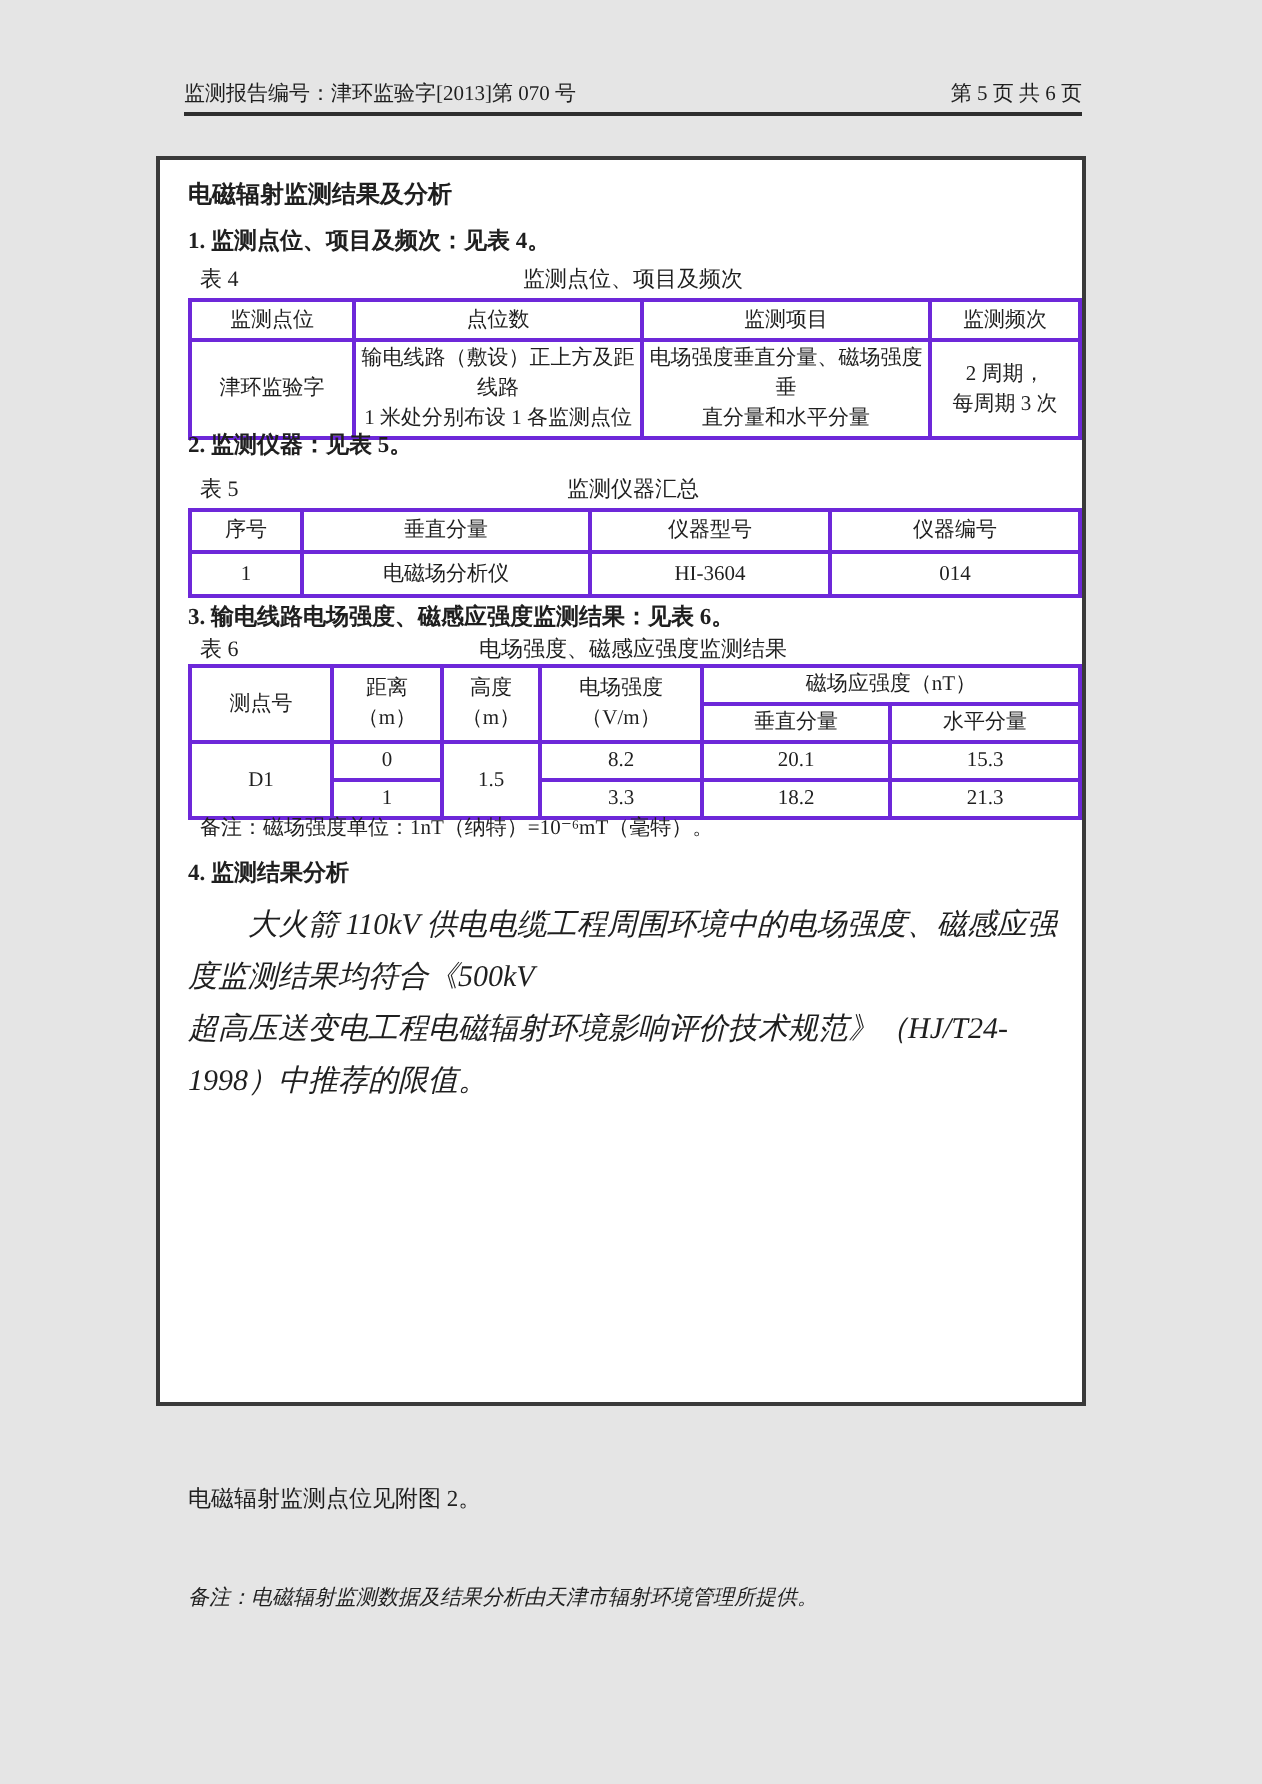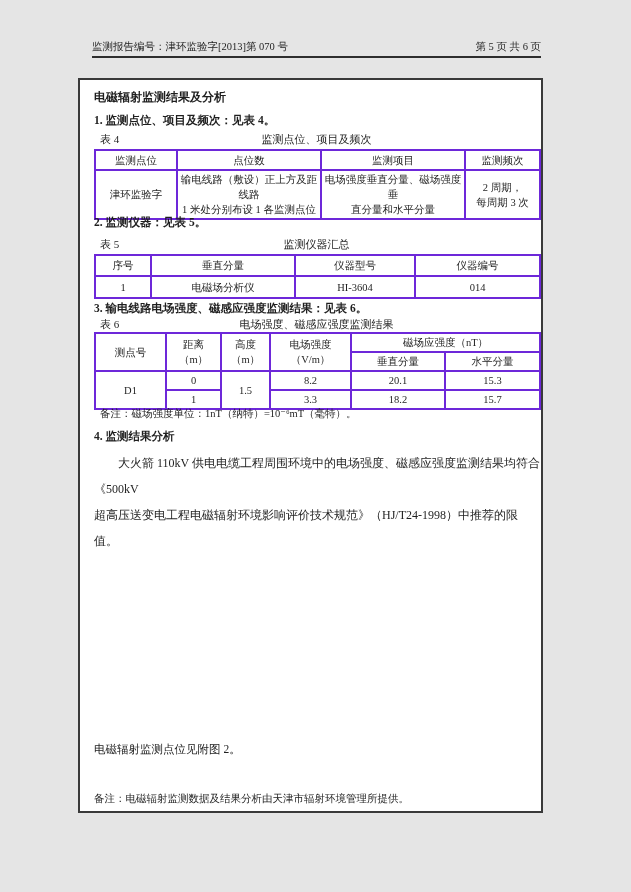--- a/index.html
+++ b/index.html
@@ -6,21 +6,21 @@
   html,body { background:#ffffff; }
   .page {
     position:relative; width:631px; height:892px; background:#e5e5e5;
     font-family:"Liberation Serif","DejaVu Serif",serif; color:#1f1f1f;
     overflow:hidden;
   }
   .pg-header { position:absolute; top:38px; left:92px; width:449px; height:16px;
     font-size:10.5px; display:flex; justify-content:space-between; align-items:flex-end; }
   .pg-rule { position:absolute; top:56px; left:92px; width:449px; height:0;
     border-top:2px solid #2e2e2e; }
-  .box { position:absolute; top:78px; left:78px; width:465px; height:735px;
+  .box { position:absolute; top:78px; left:78px; width:465px; height:625px;
     border:2px solid #3a3a3a; background:#fff; }
 
   .abs { position:absolute; left:14px; }
   .doc-title { top:9px; font-size:12px; font-weight:bold; }
   .sec { font-size:11.5px; font-weight:bold; }
   .s1 { top:33px; } .s2 { top:135px; } .s3 { top:221px; } .s4 { top:349px; }
 
   .caption { position:absolute; left:14px; width:445px; text-align:center;
     font-size:11px; }
   .caption .cap-label { position:absolute; left:6px; top:0; }
@@ -31,24 +31,24 @@
     border-top:2px solid #333; border-bottom:2px solid #333; }
   .t4 { top:69px; } .t5 { top:174px; } .t6 { top:252px; }
   th,td { border:2px solid #6d28d9; font-weight:normal; text-align:center;
     vertical-align:middle; font-size:10.5px; line-height:15px;
     white-space:pre-line; padding:1px 2px; }
   .t4 tr.hdr { height:20px; } .t4 tr.dat { height:38px; }
   .t5 tr.hdr { height:21px; } .t5 tr.dat { height:22px; }
   .t6 tr.hdr1 { height:18px; } .t6 tr.hdr2 { height:18px; } .t6 tr.dat { height:17px; }
 
   .t6-note { top:327px; left:20px; font-size:10.5px; }
-  .para { top:370px; width:446px; font-size:12px; line-height:26px;
-    text-indent:2em; white-space:pre-line; }
+  .para { top:370px; width:446px; font-size:15px; line-height:26px;
+    text-indent:2em; white-space:pre-line;font-style:italic; }
   .foot1 { top:662px; font-size:11.5px; }
-  .foot2 { top:712px; font-size:10.5px; }
+  .foot2 { top:712px; font-size:10.5px;font-style:italic; }
 </style>
 </head>
 <body>
 
 <div class="page">
 
   <div class="pg-header">
     <span>监测报告编号：津环监验字[2013]第 070 号</span>
     <span>第 5 页 共 6 页</span>
   </div>
@@ -156,21 +156,21 @@
         <td>0</td>
         <td rowspan="2">1.5</td>
         <td>8.2</td>
         <td>20.1</td>
         <td>15.3</td>
       </tr>
       <tr class="dat">
         <td>1</td>
         <td>3.3</td>
         <td>18.2</td>
-        <td>15.7</td>
+        <td>21.3</td>
       </tr>
     </tbody>
       </table>
 
     <div class="abs t6-note">备注：磁场强度单位：1nT（纳特）=10⁻⁶mT（毫特）。</div>
 
     <div class="abs sec s4">4. 监测结果分析</div>
 
     <div class="abs para">大火箭 110kV 供电电缆工程周围环境中的电场强度、磁感应强度监测结果均符合《500kV
 超高压送变电工程电磁辐射环境影响评价技术规范》（HJ/T24-1998）中推荐的限值。</div>

